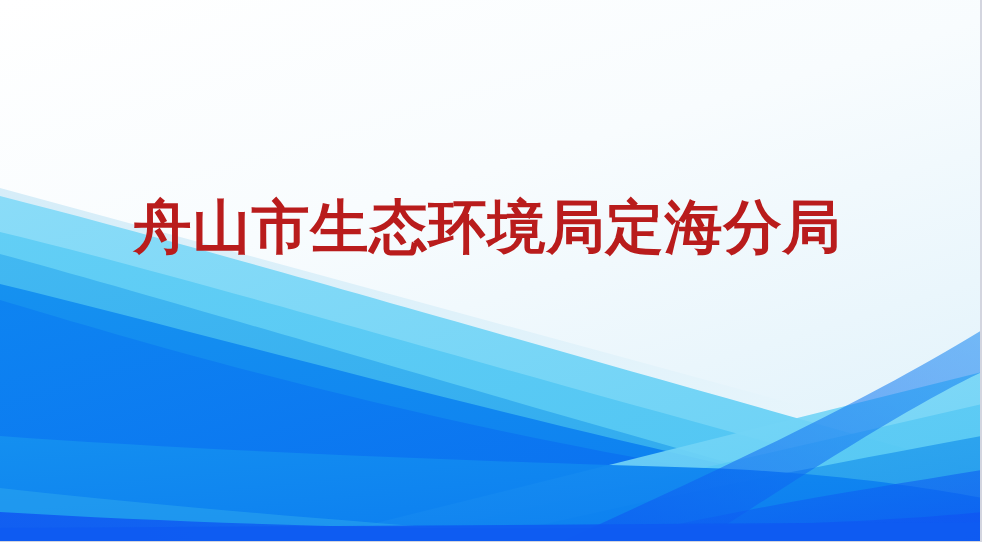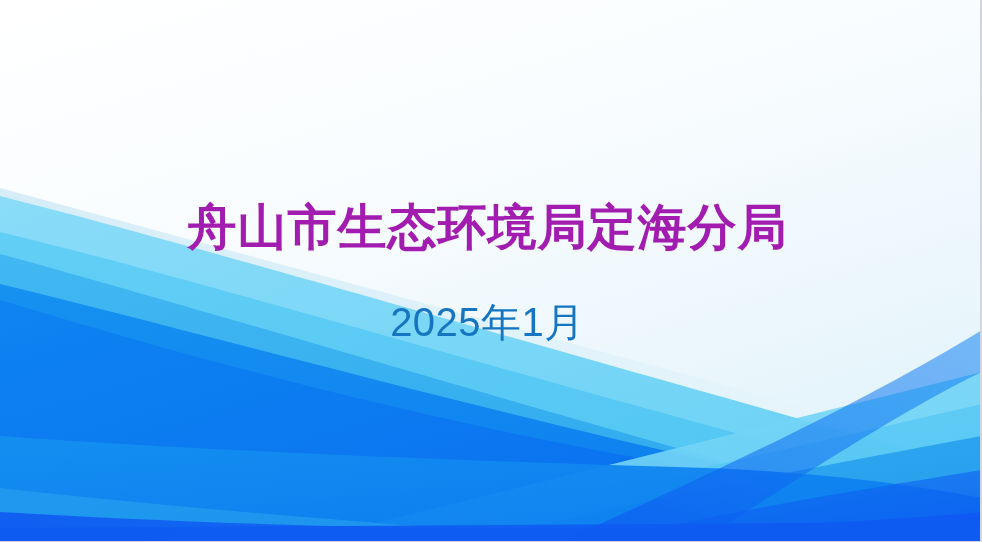--- a/index.html
+++ b/index.html
@@ -32,25 +32,25 @@
     left: 0;
     width: 982px;
     height: 542px;
   }
   #slide-title {
     position: absolute;
     left: 0;
     top: 198px;
     width: 975px;
     text-align: center;
-    font-size: 49px;
+    font-size: 58px;
     line-height: 58px;
     font-weight: bold;
     letter-spacing: 1px;
-    color: #a21caf;
+    color: #b91c1c;
     white-space: nowrap;
   }
   #slide-subtitle {
     position: absolute;
     left: 0;
     top: 298px;
     width: 975px;
     text-align: center;
     font-size: 40px;
     line-height: 48px;
@@ -144,16 +144,15 @@
 
     <path d="M0,488 C140,504 330,520 520,534 L520,542 L0,542 Z" fill="#2ba6ee" opacity="0.55"></path>
 
     <path d="M0,512 C200,524 420,530 600,528 C780,526 900,520 982,512 L982,542 L0,542 Z" fill="url(#gBottom)" opacity="0.85"></path>
 
     <path d="M0,528 L982,522 L982,542 L0,542 Z" fill="#0e5bf2" opacity="0.9"></path>
   </svg>
 
   <div class="text-layer">
     <div id="slide-title">舟山市生态环境局定海分局</div>
-    <div id="slide-subtitle">2025年1月</div>
   </div>
 
 </div>
 
 </body></html>

